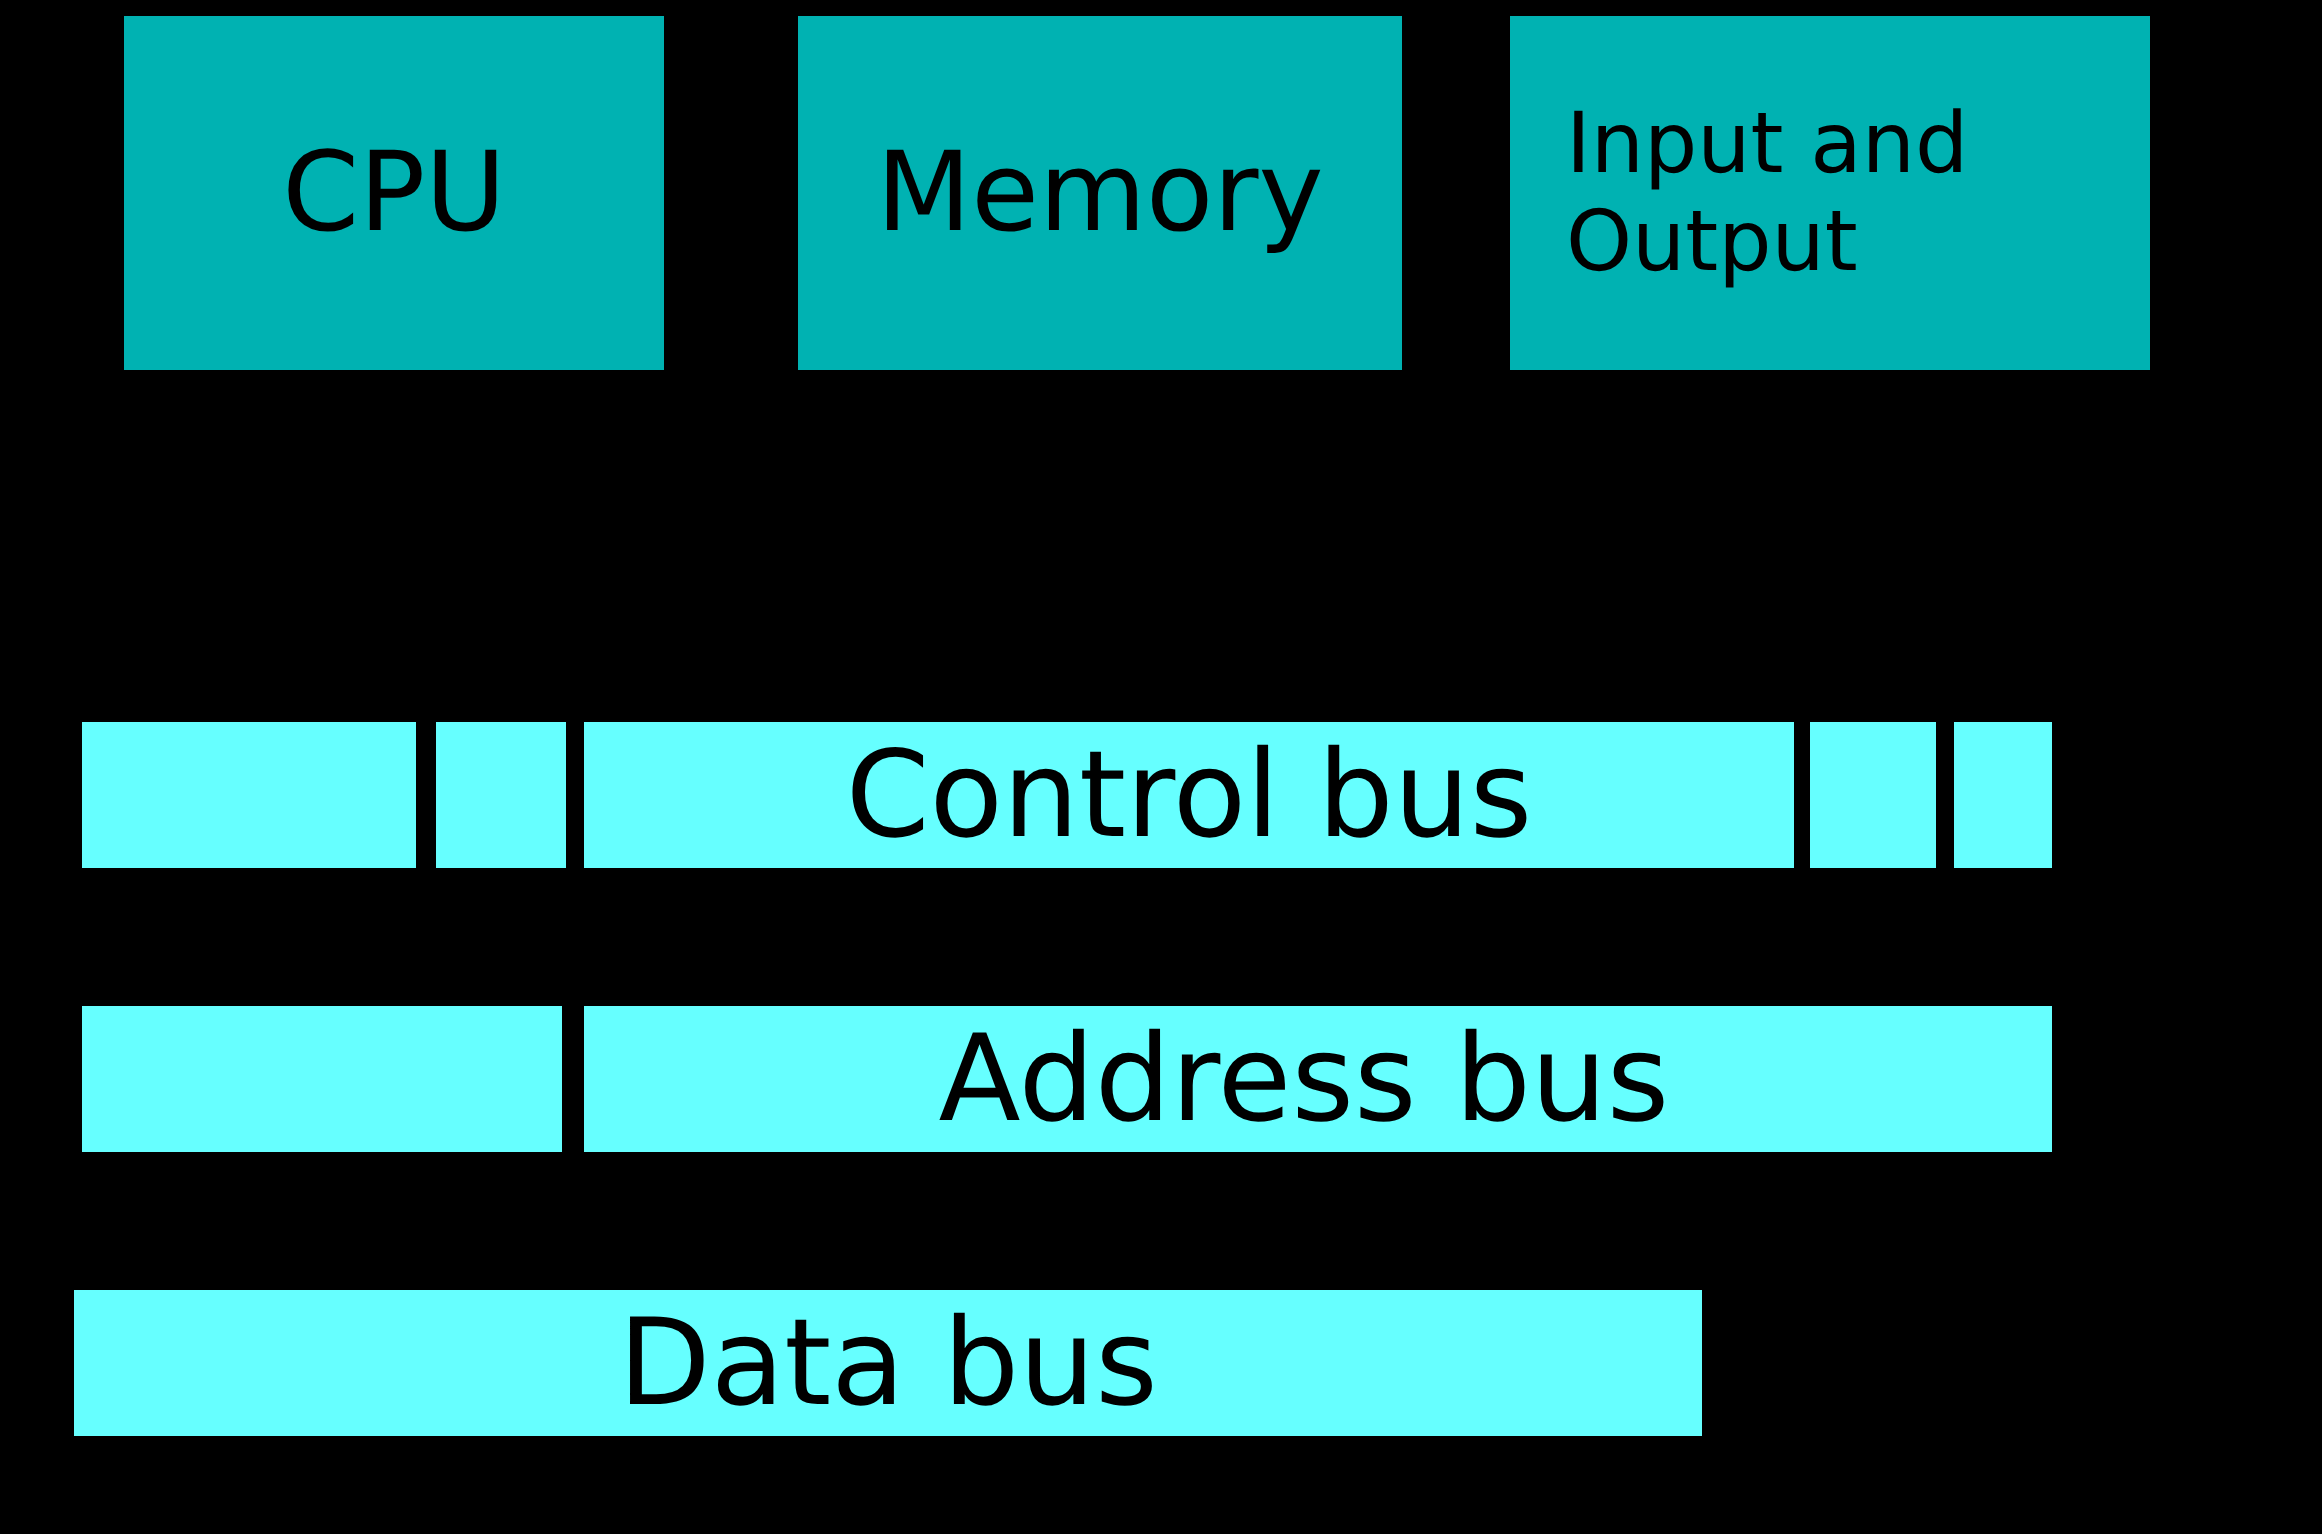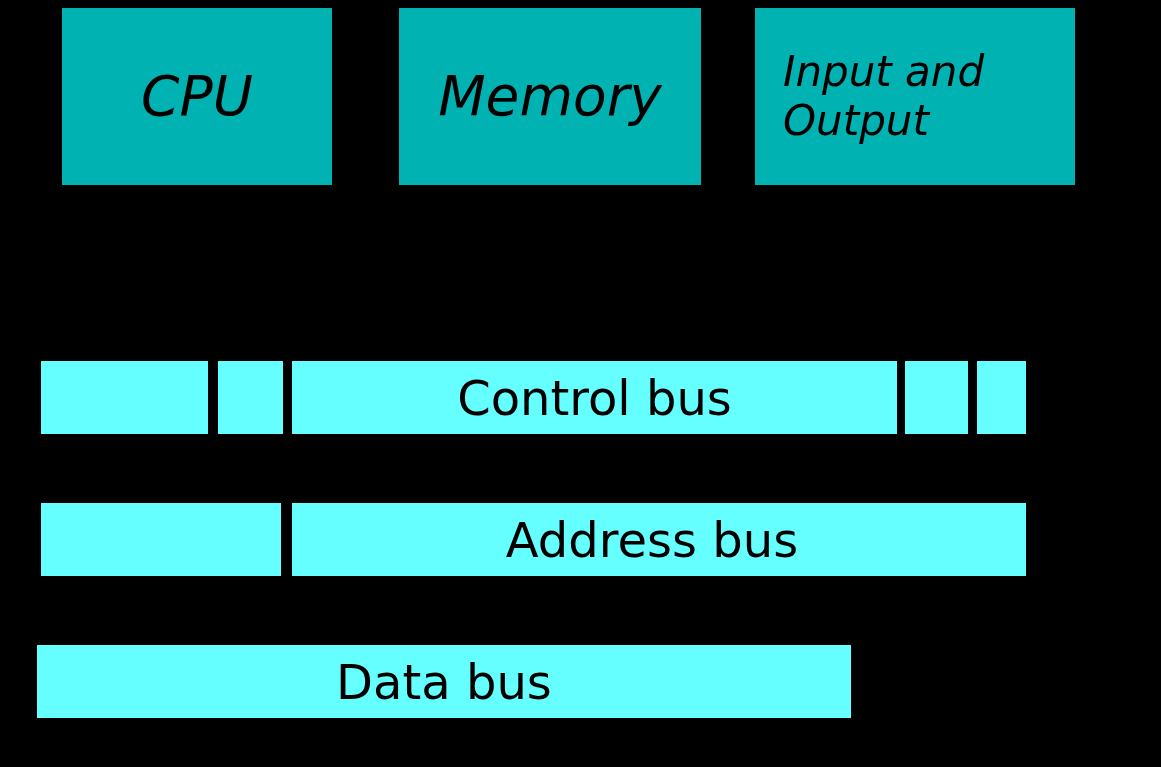--- a/index.html
+++ b/index.html
@@ -26,41 +26,40 @@
   .component {
     position: absolute;
     background: var(--component-fill);
     color: var(--label-text);
     display: flex;
     align-items: center;
     justify-content: center;
     text-align: center;
     font-size: 55px;
     line-height: 1.15;
-    font-style: italic;
   }
   .component.cpu    { left: 62px;  top: 8px; width: 270px; height: 177px; }
   .component.memory { left: 399px; top: 8px; width: 302px; height: 177px; }
   .component.io {
     left: 755px; top: 8px; width: 320px; height: 177px;
     font-size: 42px;
     justify-content: flex-start;
     text-align: left;
     padding-left: 28px;
     box-sizing: border-box;
   }
   .bus-seg {
     position: absolute;
     background: var(--bus-fill);
     height: 73px;
     color: var(--label-text);
     display: flex;
     align-items: center;
     justify-content: center;
-    font-size: 48px;
+    font-size: 60px;
     line-height: 1;
     text-align: right;
   }
   
   .ctrl-1 { left: 41px;  top: 361px; width: 167px; }
   .ctrl-2 { left: 218px; top: 361px; width: 65px;  }
   .ctrl-3 { left: 292px; top: 361px; width: 605px; }
   .ctrl-4 { left: 905px; top: 361px; width: 63px;  }
   .ctrl-5 { left: 977px; top: 361px; width: 49px;  }
   

